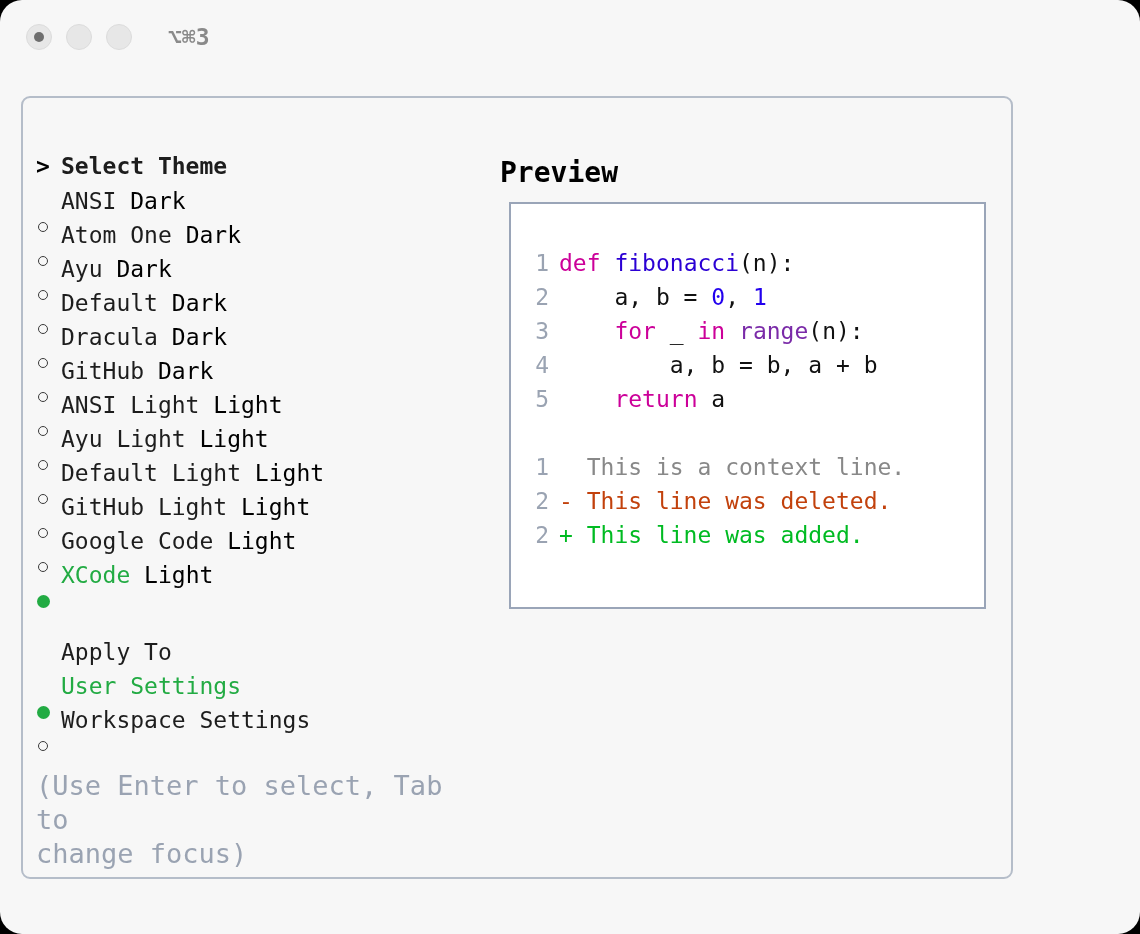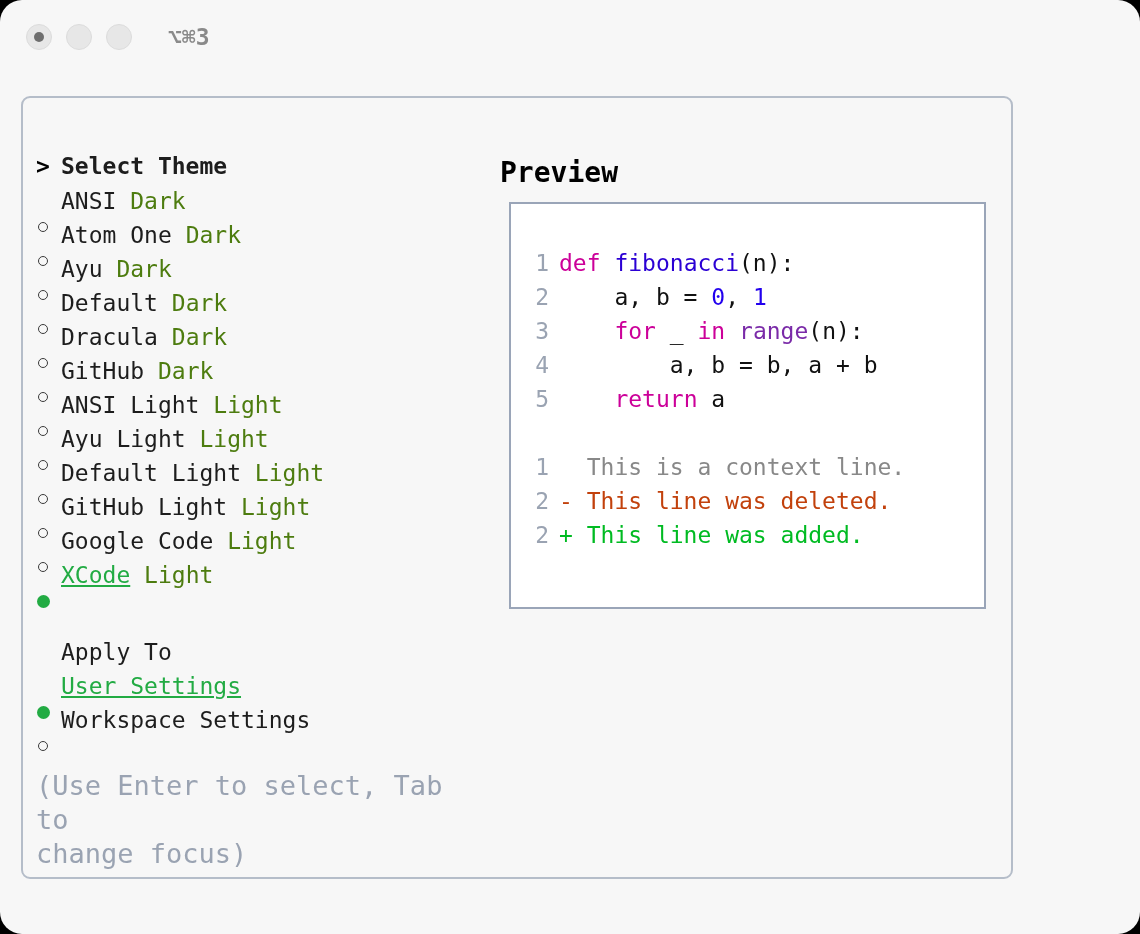--- a/index.html
+++ b/index.html
@@ -131,22 +131,22 @@
   .marker.blank { }
 
   .row.header {
     font-weight: bold;
     color: #000000;
     height: 36px;
     line-height: 36px;
   }
   .row.header .marker { line-height: 36px; }
   .label { color: #1d1d1d; }
-  .label.sel { color: #22ab43; text-decoration: underline; }
-  .suffix { color: #4d7c0f; }
+  .label.sel { color: #22ab43; }
+  .suffix { color: #000000; }
 
   #applyto-block { margin-top: 43px; }
   #hint {
     margin-top: 32px;
     font-size: 27px;
     line-height: 34px;
     color: #9aa3b2;
     width: 420px;
     white-space: pre-wrap;
   }

